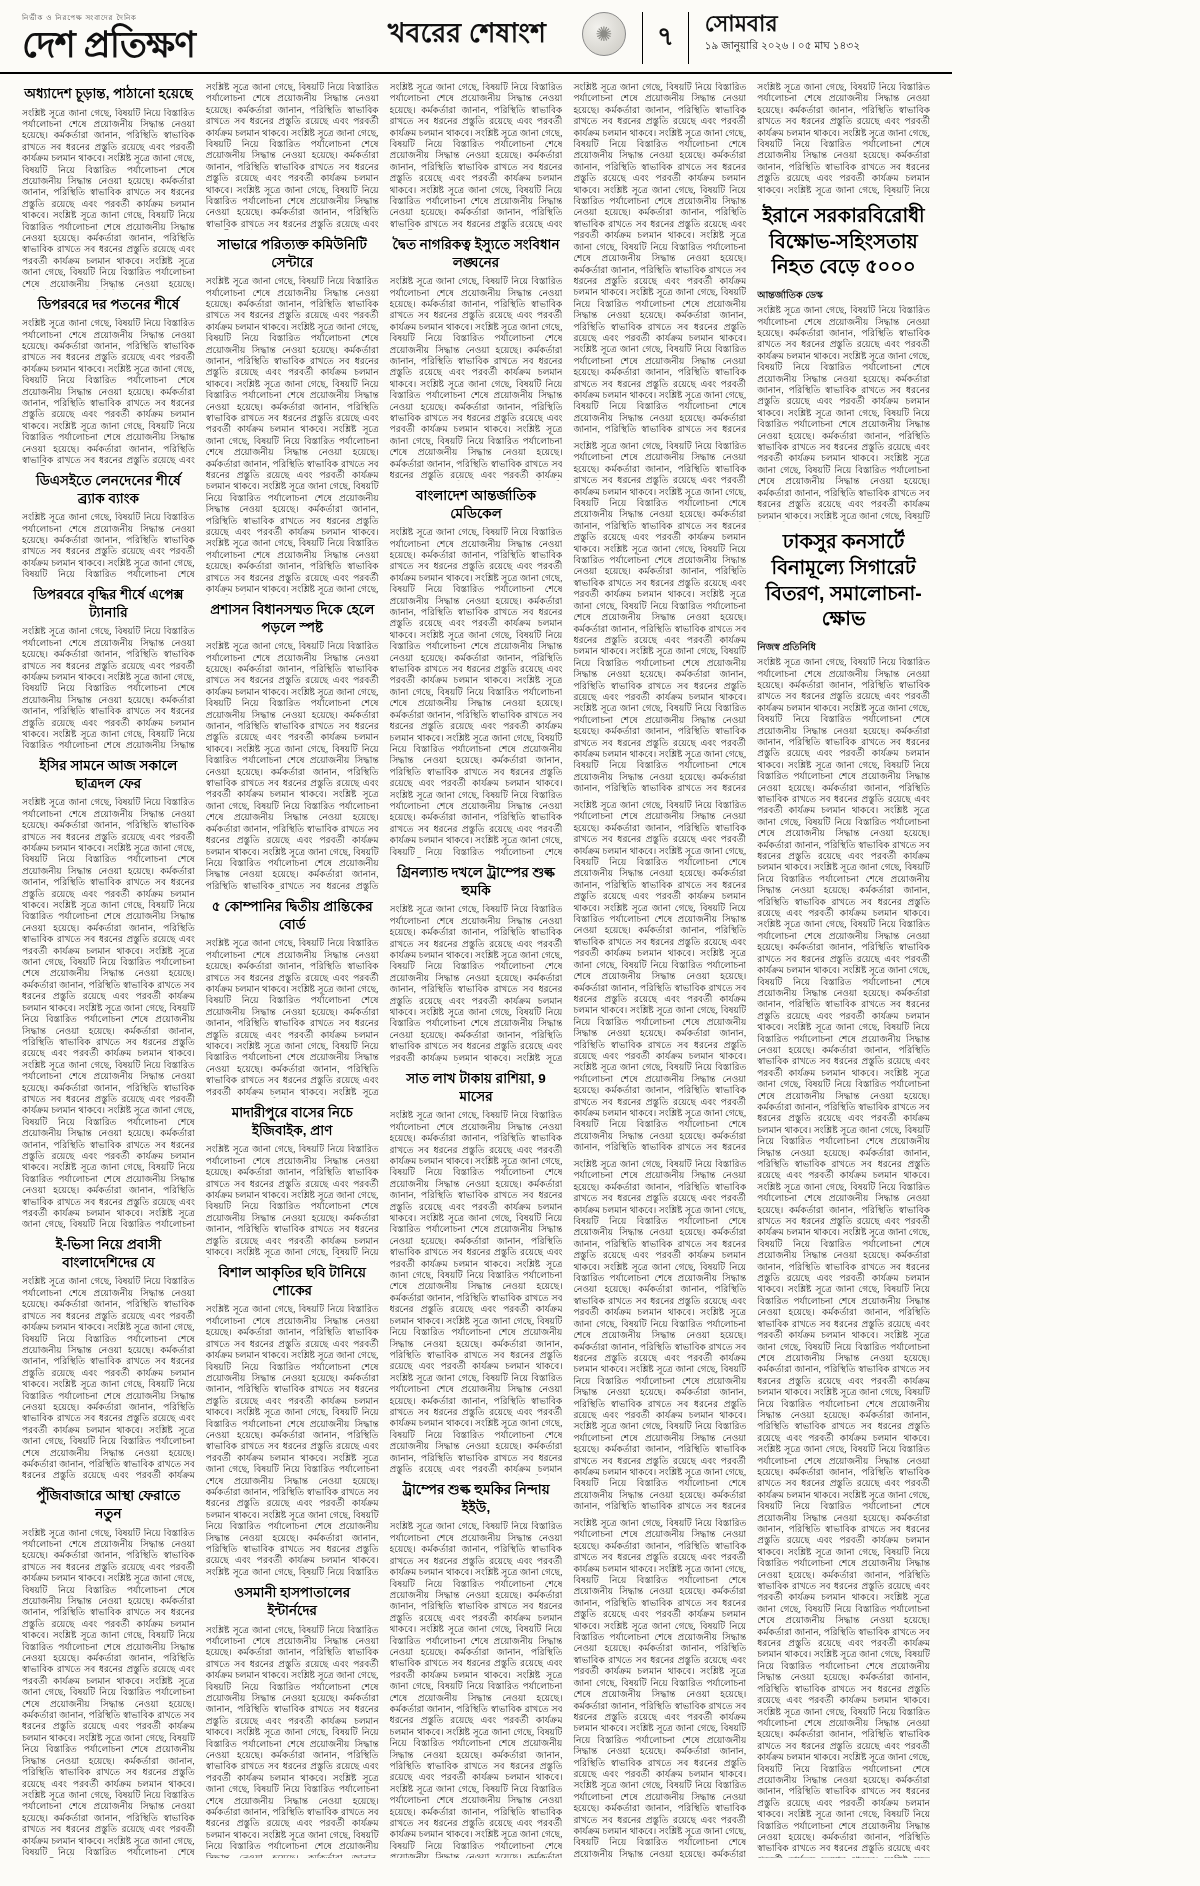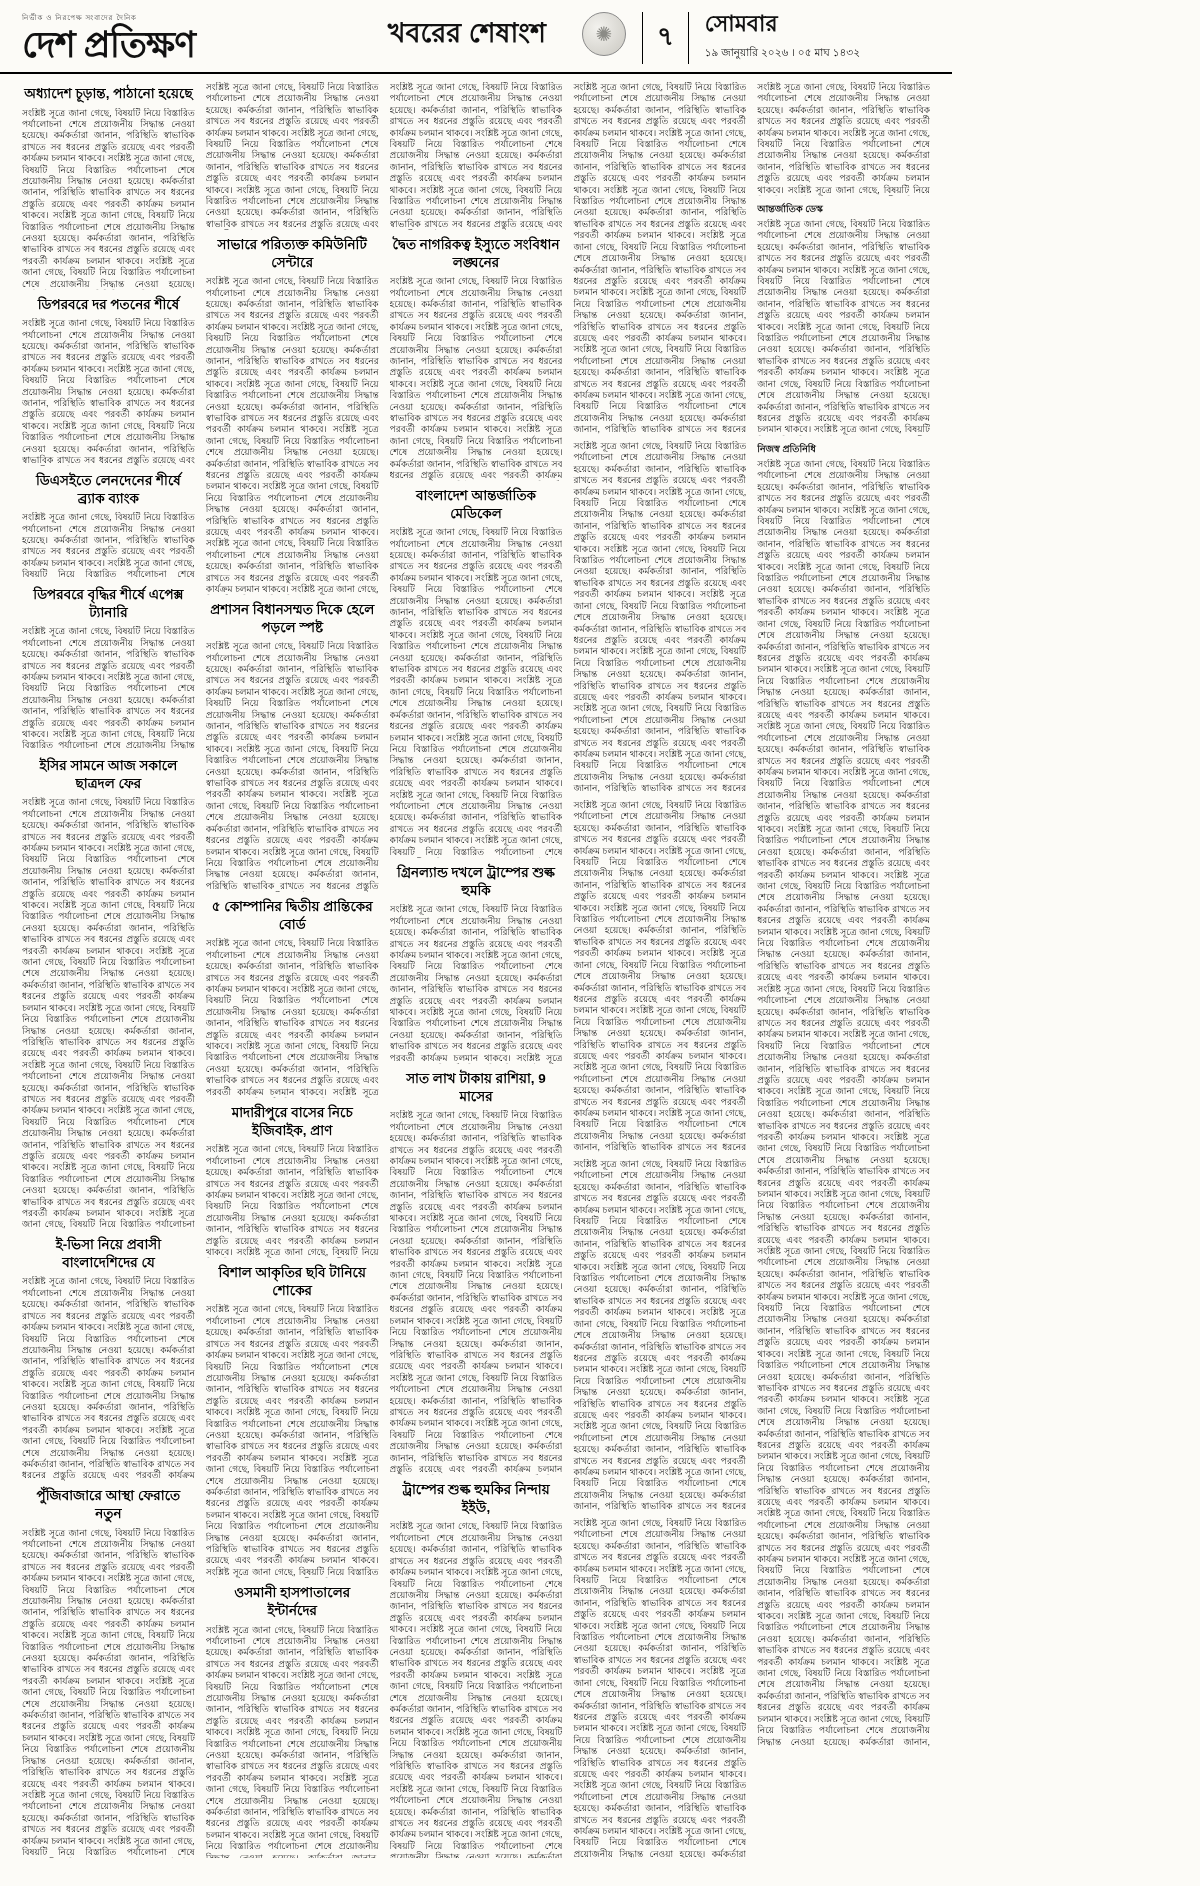--- a/index.html
+++ b/index.html
@@ -31,21 +31,21 @@
     display: flex; align-items: center; justify-content: center;
     color: #8b8b86; font-size: 20px; flex: 0 0 auto;
   }
   .page-num {
     font-size: 26px; font-weight: 800;
     padding: 4px 14px;
     border-left: 1.5px solid #000; border-right: 1.5px solid #000;
   }
   .daydate { display: flex; flex-direction: column; line-height: 1.1; }
   .daydate .day { font-size: 22px; font-weight: 700; }
-  .daydate .date { font-size: 10.5px; margin-top: 11px; white-space: nowrap; }
+  .daydate .date { font-size: 10.5px; margin-top: 4px; white-space: nowrap; }
 
   
   .cols {
     display: flex; gap: 11px;
     padding: 8px 22px 0 22px;
     height: 1784px; overflow: hidden;
   }
   .col { flex: 1 1 0; overflow: hidden; min-width: 0; }
 
   .article { margin-bottom: 6px; }
@@ -184,23 +184,25 @@
         </article>
         <article class="article">
           <div class="body" style="height: 342px;">সংশ্লিষ্ট সূত্রে জানা গেছে, বিষয়টি নিয়ে বিস্তারিত পর্যালোচনা শেষে প্রয়োজনীয় সিদ্ধান্ত নেওয়া হয়েছে। কর্মকর্তারা জানান, পরিস্থিতি স্বাভাবিক রাখতে সব ধরনের প্রস্তুতি রয়েছে এবং পরবর্তী কার্যক্রম চলমান থাকবে। সংশ্লিষ্ট সূত্রে জানা গেছে, বিষয়টি নিয়ে বিস্তারিত পর্যালোচনা শেষে প্রয়োজনীয় সিদ্ধান্ত নেওয়া হয়েছে। কর্মকর্তারা জানান, পরিস্থিতি স্বাভাবিক রাখতে সব ধরনের প্রস্তুতি রয়েছে এবং পরবর্তী কার্যক্রম চলমান থাকবে। সংশ্লিষ্ট সূত্রে জানা গেছে, বিষয়টি নিয়ে বিস্তারিত পর্যালোচনা শেষে প্রয়োজনীয় সিদ্ধান্ত নেওয়া হয়েছে। কর্মকর্তারা জানান, পরিস্থিতি স্বাভাবিক রাখতে সব ধরনের প্রস্তুতি রয়েছে এবং পরবর্তী কার্যক্রম চলমান থাকবে। সংশ্লিষ্ট সূত্রে জানা গেছে, বিষয়টি নিয়ে বিস্তারিত পর্যালোচনা শেষে প্রয়োজনীয় সিদ্ধান্ত নেওয়া হয়েছে। কর্মকর্তারা জানান, পরিস্থিতি স্বাভাবিক রাখতে সব ধরনের প্রস্তুতি রয়েছে এবং পরবর্তী কার্যক্রম চলমান থাকবে। সংশ্লিষ্ট সূত্রে জানা গেছে, বিষয়টি নিয়ে বিস্তারিত পর্যালোচনা শেষে প্রয়োজনীয় সিদ্ধান্ত নেওয়া হয়েছে। কর্মকর্তারা জানান, পরিস্থিতি স্বাভাবিক রাখতে সব ধরনের প্রস্তুতি রয়েছে এবং পরবর্তী কার্যক্রম চলমান থাকবে। সংশ্লিষ্ট সূত্রে জানা গেছে, বিষয়টি নিয়ে বিস্তারিত পর্যালোচনা শেষে প্রয়োজনীয় সিদ্ধান্ত নেওয়া হয়েছে। কর্মকর্তারা জানান, পরিস্থিতি স্বাভাবিক রাখতে সব ধরনের প্রস্তুতি রয়েছে এবং পরবর্তী কার্যক্রম চলমান থাকবে। সংশ্লিষ্ট সূত্রে জানা গেছে, বিষয়টি নিয়ে বিস্তারিত পর্যালোচনা শেষে প্রয়োজনীয় সিদ্ধান্ত নেওয়া হয়েছে। কর্মকর্তারা জানান, পরিস্থিতি স্বাভাবিক রাখতে সব ধরনের প্রস্তুতি রয়েছে এবং পরবর্তী কার্যক্রম চলমান থাকবে। সংশ্লিষ্ট সূত্রে জানা গেছে, বিষয়টি নিয়ে বিস্তারিত পর্যালোচনা শেষে প্রয়োজনীয় সিদ্ধান্ত নেওয়া হয়েছে। কর্মকর্তারা জানান, পরিস্থিতি স্বাভাবিক রাখতে সব ধরনের প্রস্তুতি রয়েছে এবং পরবর্তী কার্যক্রম চলমান থাকবে। </div>
         </article>
       </div>
       <div class="col">
         <article class="article">
           <div class="body" style="height: 114px;">সংশ্লিষ্ট সূত্রে জানা গেছে, বিষয়টি নিয়ে বিস্তারিত পর্যালোচনা শেষে প্রয়োজনীয় সিদ্ধান্ত নেওয়া হয়েছে। কর্মকর্তারা জানান, পরিস্থিতি স্বাভাবিক রাখতে সব ধরনের প্রস্তুতি রয়েছে এবং পরবর্তী কার্যক্রম চলমান থাকবে। সংশ্লিষ্ট সূত্রে জানা গেছে, বিষয়টি নিয়ে বিস্তারিত পর্যালোচনা শেষে প্রয়োজনীয় সিদ্ধান্ত নেওয়া হয়েছে। কর্মকর্তারা জানান, পরিস্থিতি স্বাভাবিক রাখতে সব ধরনের প্রস্তুতি রয়েছে এবং পরবর্তী কার্যক্রম চলমান থাকবে। সংশ্লিষ্ট সূত্রে জানা গেছে, বিষয়টি নিয়ে বিস্তারিত পর্যালোচনা শেষে প্রয়োজনীয় সিদ্ধান্ত নেওয়া হয়েছে। কর্মকর্তারা জানান, পরিস্থিতি স্বাভাবিক রাখতে সব ধরনের প্রস্তুতি রয়েছে এবং পরবর্তী কার্যক্রম চলমান থাকবে। সংশ্লিষ্ট সূত্রে জানা গেছে, বিষয়টি নিয়ে বিস্তারিত পর্যালোচনা শেষে প্রয়োজনীয় সিদ্ধান্ত নেওয়া হয়েছে। কর্মকর্তারা জানান, পরিস্থিতি স্বাভাবিক রাখতে সব ধরনের প্রস্তুতি রয়েছে এবং পরবর্তী কার্যক্রম চলমান থাকবে। </div>
         </article>
         <article class="article">
+          <div class="headline xl">ইরানে সরকারবিরোধী বিক্ষোভ-সহিংসতায় নিহত বেড়ে ৫০০০</div>
           <div class="lead">আন্তর্জাতিক ডেস্ক</div>
           <div class="body" style="height: 217px;">সংশ্লিষ্ট সূত্রে জানা গেছে, বিষয়টি নিয়ে বিস্তারিত পর্যালোচনা শেষে প্রয়োজনীয় সিদ্ধান্ত নেওয়া হয়েছে। কর্মকর্তারা জানান, পরিস্থিতি স্বাভাবিক রাখতে সব ধরনের প্রস্তুতি রয়েছে এবং পরবর্তী কার্যক্রম চলমান থাকবে। সংশ্লিষ্ট সূত্রে জানা গেছে, বিষয়টি নিয়ে বিস্তারিত পর্যালোচনা শেষে প্রয়োজনীয় সিদ্ধান্ত নেওয়া হয়েছে। কর্মকর্তারা জানান, পরিস্থিতি স্বাভাবিক রাখতে সব ধরনের প্রস্তুতি রয়েছে এবং পরবর্তী কার্যক্রম চলমান থাকবে। সংশ্লিষ্ট সূত্রে জানা গেছে, বিষয়টি নিয়ে বিস্তারিত পর্যালোচনা শেষে প্রয়োজনীয় সিদ্ধান্ত নেওয়া হয়েছে। কর্মকর্তারা জানান, পরিস্থিতি স্বাভাবিক রাখতে সব ধরনের প্রস্তুতি রয়েছে এবং পরবর্তী কার্যক্রম চলমান থাকবে। সংশ্লিষ্ট সূত্রে জানা গেছে, বিষয়টি নিয়ে বিস্তারিত পর্যালোচনা শেষে প্রয়োজনীয় সিদ্ধান্ত নেওয়া হয়েছে। কর্মকর্তারা জানান, পরিস্থিতি স্বাভাবিক রাখতে সব ধরনের প্রস্তুতি রয়েছে এবং পরবর্তী কার্যক্রম চলমান থাকবে। সংশ্লিষ্ট সূত্রে জানা গেছে, বিষয়টি নিয়ে বিস্তারিত পর্যালোচনা শেষে প্রয়োজনীয় সিদ্ধান্ত নেওয়া হয়েছে। কর্মকর্তারা জানান, পরিস্থিতি স্বাভাবিক রাখতে সব ধরনের প্রস্তুতি রয়েছে এবং পরবর্তী কার্যক্রম চলমান থাকবে। সংশ্লিষ্ট সূত্রে জানা গেছে, বিষয়টি নিয়ে বিস্তারিত পর্যালোচনা শেষে প্রয়োজনীয় সিদ্ধান্ত নেওয়া হয়েছে। কর্মকর্তারা জানান, পরিস্থিতি স্বাভাবিক রাখতে সব ধরনের প্রস্তুতি রয়েছে এবং পরবর্তী কার্যক্রম চলমান থাকবে। </div>
         </article>
         <article class="article">
+          <div class="headline xl">ঢাকসুর কনসার্টে বিনামূল্যে সিগারেট বিতরণ, সমালোচনা-ক্ষোভ</div>
           <div class="lead">নিজস্ব প্রতিনিধি</div>
           <div class="body" style="height: 1288px;">সংশ্লিষ্ট সূত্রে জানা গেছে, বিষয়টি নিয়ে বিস্তারিত পর্যালোচনা শেষে প্রয়োজনীয় সিদ্ধান্ত নেওয়া হয়েছে। কর্মকর্তারা জানান, পরিস্থিতি স্বাভাবিক রাখতে সব ধরনের প্রস্তুতি রয়েছে এবং পরবর্তী কার্যক্রম চলমান থাকবে। সংশ্লিষ্ট সূত্রে জানা গেছে, বিষয়টি নিয়ে বিস্তারিত পর্যালোচনা শেষে প্রয়োজনীয় সিদ্ধান্ত নেওয়া হয়েছে। কর্মকর্তারা জানান, পরিস্থিতি স্বাভাবিক রাখতে সব ধরনের প্রস্তুতি রয়েছে এবং পরবর্তী কার্যক্রম চলমান থাকবে। সংশ্লিষ্ট সূত্রে জানা গেছে, বিষয়টি নিয়ে বিস্তারিত পর্যালোচনা শেষে প্রয়োজনীয় সিদ্ধান্ত নেওয়া হয়েছে। কর্মকর্তারা জানান, পরিস্থিতি স্বাভাবিক রাখতে সব ধরনের প্রস্তুতি রয়েছে এবং পরবর্তী কার্যক্রম চলমান থাকবে। সংশ্লিষ্ট সূত্রে জানা গেছে, বিষয়টি নিয়ে বিস্তারিত পর্যালোচনা শেষে প্রয়োজনীয় সিদ্ধান্ত নেওয়া হয়েছে। কর্মকর্তারা জানান, পরিস্থিতি স্বাভাবিক রাখতে সব ধরনের প্রস্তুতি রয়েছে এবং পরবর্তী কার্যক্রম চলমান থাকবে। সংশ্লিষ্ট সূত্রে জানা গেছে, বিষয়টি নিয়ে বিস্তারিত পর্যালোচনা শেষে প্রয়োজনীয় সিদ্ধান্ত নেওয়া হয়েছে। কর্মকর্তারা জানান, পরিস্থিতি স্বাভাবিক রাখতে সব ধরনের প্রস্তুতি রয়েছে এবং পরবর্তী কার্যক্রম চলমান থাকবে। সংশ্লিষ্ট সূত্রে জানা গেছে, বিষয়টি নিয়ে বিস্তারিত পর্যালোচনা শেষে প্রয়োজনীয় সিদ্ধান্ত নেওয়া হয়েছে। কর্মকর্তারা জানান, পরিস্থিতি স্বাভাবিক রাখতে সব ধরনের প্রস্তুতি রয়েছে এবং পরবর্তী কার্যক্রম চলমান থাকবে। সংশ্লিষ্ট সূত্রে জানা গেছে, বিষয়টি নিয়ে বিস্তারিত পর্যালোচনা শেষে প্রয়োজনীয় সিদ্ধান্ত নেওয়া হয়েছে। কর্মকর্তারা জানান, পরিস্থিতি স্বাভাবিক রাখতে সব ধরনের প্রস্তুতি রয়েছে এবং পরবর্তী কার্যক্রম চলমান থাকবে। সংশ্লিষ্ট সূত্রে জানা গেছে, বিষয়টি নিয়ে বিস্তারিত পর্যালোচনা শেষে প্রয়োজনীয় সিদ্ধান্ত নেওয়া হয়েছে। কর্মকর্তারা জানান, পরিস্থিতি স্বাভাবিক রাখতে সব ধরনের প্রস্তুতি রয়েছে এবং পরবর্তী কার্যক্রম চলমান থাকবে। সংশ্লিষ্ট সূত্রে জানা গেছে, বিষয়টি নিয়ে বিস্তারিত পর্যালোচনা শেষে প্রয়োজনীয় সিদ্ধান্ত নেওয়া হয়েছে। কর্মকর্তারা জানান, পরিস্থিতি স্বাভাবিক রাখতে সব ধরনের প্রস্তুতি রয়েছে এবং পরবর্তী কার্যক্রম চলমান থাকবে। সংশ্লিষ্ট সূত্রে জানা গেছে, বিষয়টি নিয়ে বিস্তারিত পর্যালোচনা শেষে প্রয়োজনীয় সিদ্ধান্ত নেওয়া হয়েছে। কর্মকর্তারা জানান, পরিস্থিতি স্বাভাবিক রাখতে সব ধরনের প্রস্তুতি রয়েছে এবং পরবর্তী কার্যক্রম চলমান থাকবে। সংশ্লিষ্ট সূত্রে জানা গেছে, বিষয়টি নিয়ে বিস্তারিত পর্যালোচনা শেষে প্রয়োজনীয় সিদ্ধান্ত নেওয়া হয়েছে। কর্মকর্তারা জানান, পরিস্থিতি স্বাভাবিক রাখতে সব ধরনের প্রস্তুতি রয়েছে এবং পরবর্তী কার্যক্রম চলমান থাকবে। সংশ্লিষ্ট সূত্রে জানা গেছে, বিষয়টি নিয়ে বিস্তারিত পর্যালোচনা শেষে প্রয়োজনীয় সিদ্ধান্ত নেওয়া হয়েছে। কর্মকর্তারা জানান, পরিস্থিতি স্বাভাবিক রাখতে সব ধরনের প্রস্তুতি রয়েছে এবং পরবর্তী কার্যক্রম চলমান থাকবে। সংশ্লিষ্ট সূত্রে জানা গেছে, বিষয়টি নিয়ে বিস্তারিত পর্যালোচনা শেষে প্রয়োজনীয় সিদ্ধান্ত নেওয়া হয়েছে। কর্মকর্তারা জানান, পরিস্থিতি স্বাভাবিক রাখতে সব ধরনের প্রস্তুতি রয়েছে এবং পরবর্তী কার্যক্রম চলমান থাকবে। সংশ্লিষ্ট সূত্রে জানা গেছে, বিষয়টি নিয়ে বিস্তারিত পর্যালোচনা শেষে প্রয়োজনীয় সিদ্ধান্ত নেওয়া হয়েছে। কর্মকর্তারা জানান, পরিস্থিতি স্বাভাবিক রাখতে সব ধরনের প্রস্তুতি রয়েছে এবং পরবর্তী কার্যক্রম চলমান থাকবে। সংশ্লিষ্ট সূত্রে জানা গেছে, বিষয়টি নিয়ে বিস্তারিত পর্যালোচনা শেষে প্রয়োজনীয় সিদ্ধান্ত নেওয়া হয়েছে। কর্মকর্তারা জানান, পরিস্থিতি স্বাভাবিক রাখতে সব ধরনের প্রস্তুতি রয়েছে এবং পরবর্তী কার্যক্রম চলমান থাকবে। সংশ্লিষ্ট সূত্রে জানা গেছে, বিষয়টি নিয়ে বিস্তারিত পর্যালোচনা শেষে প্রয়োজনীয় সিদ্ধান্ত নেওয়া হয়েছে। কর্মকর্তারা জানান, পরিস্থিতি স্বাভাবিক রাখতে সব ধরনের প্রস্তুতি রয়েছে এবং পরবর্তী কার্যক্রম চলমান থাকবে। সংশ্লিষ্ট সূত্রে জানা গেছে, বিষয়টি নিয়ে বিস্তারিত পর্যালোচনা শেষে প্রয়োজনীয় সিদ্ধান্ত নেওয়া হয়েছে। কর্মকর্তারা জানান, পরিস্থিতি স্বাভাবিক রাখতে সব ধরনের প্রস্তুতি রয়েছে এবং পরবর্তী কার্যক্রম চলমান থাকবে। সংশ্লিষ্ট সূত্রে জানা গেছে, বিষয়টি নিয়ে বিস্তারিত পর্যালোচনা শেষে প্রয়োজনীয় সিদ্ধান্ত নেওয়া হয়েছে। কর্মকর্তারা জানান, পরিস্থিতি স্বাভাবিক রাখতে সব ধরনের প্রস্তুতি রয়েছে এবং পরবর্তী কার্যক্রম চলমান থাকবে। সংশ্লিষ্ট সূত্রে জানা গেছে, বিষয়টি নিয়ে বিস্তারিত পর্যালোচনা শেষে প্রয়োজনীয় সিদ্ধান্ত নেওয়া হয়েছে। কর্মকর্তারা জানান, পরিস্থিতি স্বাভাবিক রাখতে সব ধরনের প্রস্তুতি রয়েছে এবং পরবর্তী কার্যক্রম চলমান থাকবে। সংশ্লিষ্ট সূত্রে জানা গেছে, বিষয়টি নিয়ে বিস্তারিত পর্যালোচনা শেষে প্রয়োজনীয় সিদ্ধান্ত নেওয়া হয়েছে। কর্মকর্তারা জানান, পরিস্থিতি স্বাভাবিক রাখতে সব ধরনের প্রস্তুতি রয়েছে এবং পরবর্তী কার্যক্রম চলমান থাকবে। সংশ্লিষ্ট সূত্রে জানা গেছে, বিষয়টি নিয়ে বিস্তারিত পর্যালোচনা শেষে প্রয়োজনীয় সিদ্ধান্ত নেওয়া হয়েছে। কর্মকর্তারা জানান, পরিস্থিতি স্বাভাবিক রাখতে সব ধরনের প্রস্তুতি রয়েছে এবং পরবর্তী কার্যক্রম চলমান থাকবে। সংশ্লিষ্ট সূত্রে জানা গেছে, বিষয়টি নিয়ে বিস্তারিত পর্যালোচনা শেষে প্রয়োজনীয় সিদ্ধান্ত নেওয়া হয়েছে। কর্মকর্তারা জানান, পরিস্থিতি স্বাভাবিক রাখতে সব ধরনের প্রস্তুতি রয়েছে এবং পরবর্তী কার্যক্রম চলমান থাকবে। সংশ্লিষ্ট সূত্রে জানা গেছে, বিষয়টি নিয়ে বিস্তারিত পর্যালোচনা শেষে প্রয়োজনীয় সিদ্ধান্ত নেওয়া হয়েছে। কর্মকর্তারা জানান, পরিস্থিতি স্বাভাবিক রাখতে সব ধরনের প্রস্তুতি রয়েছে এবং পরবর্তী কার্যক্রম চলমান থাকবে। সংশ্লিষ্ট সূত্রে জানা গেছে, বিষয়টি নিয়ে বিস্তারিত পর্যালোচনা শেষে প্রয়োজনীয় সিদ্ধান্ত নেওয়া হয়েছে। কর্মকর্তারা জানান, পরিস্থিতি স্বাভাবিক রাখতে সব ধরনের প্রস্তুতি রয়েছে এবং পরবর্তী কার্যক্রম চলমান থাকবে। সংশ্লিষ্ট সূত্রে জানা গেছে, বিষয়টি নিয়ে বিস্তারিত পর্যালোচনা শেষে প্রয়োজনীয় সিদ্ধান্ত নেওয়া হয়েছে। কর্মকর্তারা জানান, পরিস্থিতি স্বাভাবিক রাখতে সব ধরনের প্রস্তুতি রয়েছে এবং পরবর্তী কার্যক্রম চলমান থাকবে। সংশ্লিষ্ট সূত্রে জানা গেছে, বিষয়টি নিয়ে বিস্তারিত পর্যালোচনা শেষে প্রয়োজনীয় সিদ্ধান্ত নেওয়া হয়েছে। কর্মকর্তারা জানান, পরিস্থিতি স্বাভাবিক রাখতে সব ধরনের প্রস্তুতি রয়েছে এবং পরবর্তী কার্যক্রম চলমান থাকবে। সংশ্লিষ্ট সূত্রে জানা গেছে, বিষয়টি নিয়ে বিস্তারিত পর্যালোচনা শেষে প্রয়োজনীয় সিদ্ধান্ত নেওয়া হয়েছে। কর্মকর্তারা জানান, পরিস্থিতি স্বাভাবিক রাখতে সব ধরনের প্রস্তুতি রয়েছে এবং পরবর্তী কার্যক্রম চলমান থাকবে। </div>
         </article>
       </div>
     </main>
 
 </div>
 
 </body></html>

